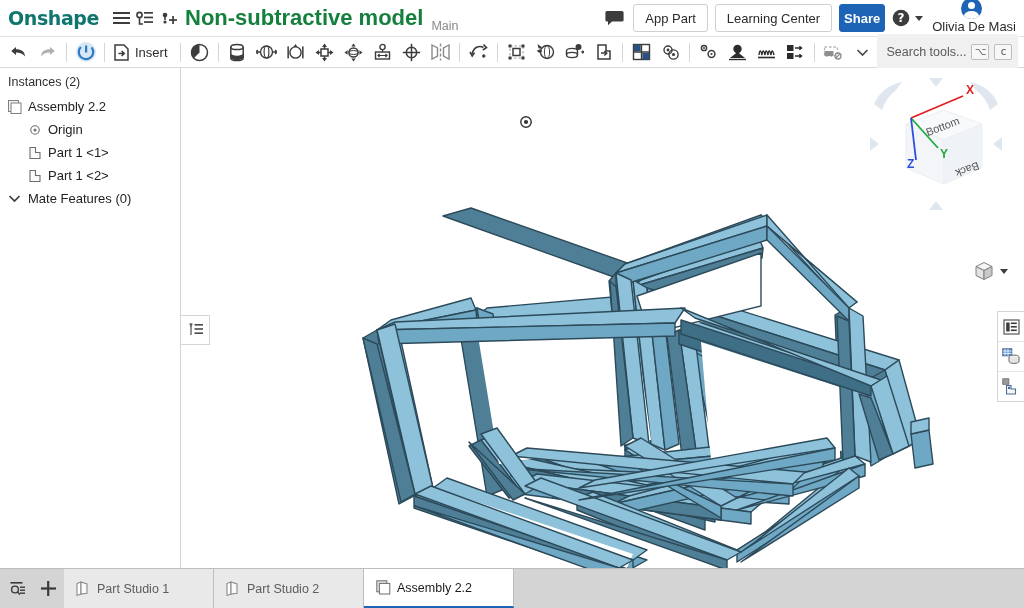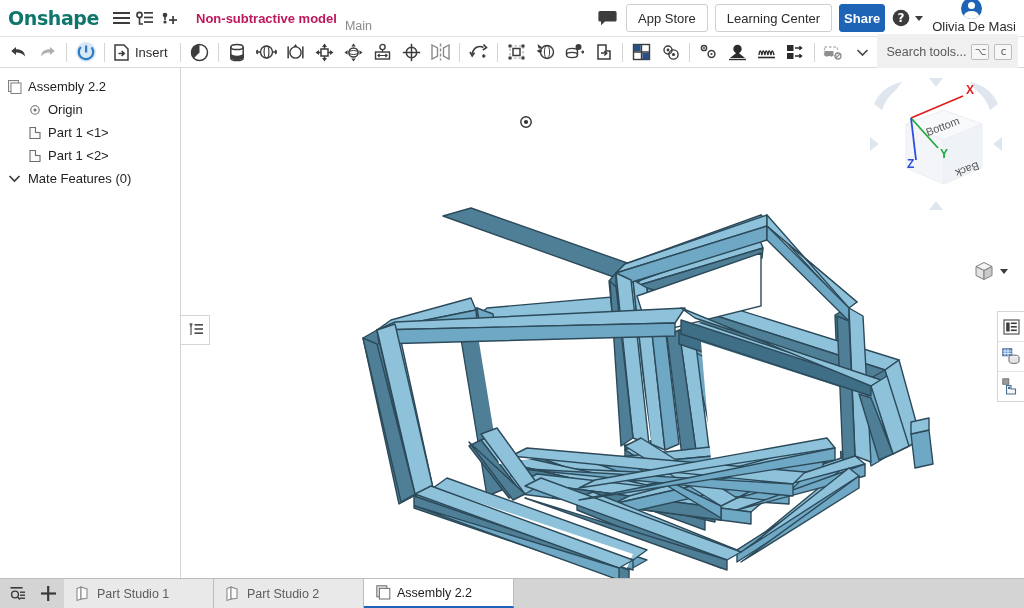--- a/index.html
+++ b/index.html
@@ -48,24 +48,24 @@
   .hdr-icon {
     width: 24px;
     height: 26px;
     display: flex;
     align-items: center;
     justify-content: center;
     cursor: pointer;
     color: #3c3c3c;
   }
   .doc-title {
-    font-size: 13px;
+    font-size: 22px;
     font-weight: bold;
-    color: #be185d;
-    margin-left: 15px;
+    color: #15803d;
+    margin-left: 4px;
     white-space: nowrap;
   }
   .doc-branch {
     font-size: 12.5px;
     color: #8b8b8b;
     margin-left: 8px;
     align-self: flex-end;
     margin-bottom: 3px;
   }
   .hdr-spacer { flex: 1 1 auto; }
@@ -323,21 +323,21 @@
     display: flex;
     align-items: center;
     justify-content: center;
     cursor: pointer;
     border-bottom: 1px solid #e4e4e4;
   }
   .rail-btn:last-child { border-bottom: none; }
 
   
   .tabbar {
-    height: 30px;
+    height: 40px;
     min-height: 30px;
     display: flex;
     align-items: stretch;
     background: #d4d4d4;
     border-top: 1px solid #bdbdbd;
     box-sizing: border-box;
   }
   .tabbar-tools {
     display: flex;
     align-items: center;
@@ -415,21 +415,21 @@
     <div class="doc-branch">Main</div>
 
     <div class="hdr-spacer"></div>
 
     <div class="comment-icon">
       <svg width="19" height="16" viewBox="0 0 19 16">
         <path d="M2 1 H17 A1.6 1.6 0 0 1 18.6 2.6 V10 A1.6 1.6 0 0 1 17 11.6 H7 L3 15.2 V11.6 H2 A1.6 1.6 0 0 1 0.4 10 V2.6 A1.6 1.6 0 0 1 2 1 Z" fill="#3c3c3c"></path>
       </svg>
     </div>
 
-    <div class="hdr-btn">App Store</div>
+    <div class="hdr-btn">App Part</div>
     <div class="hdr-btn">Learning Center</div>
     <div class="hdr-btn share">Share</div>
 
     <div class="help-wrap">
       <svg width="18" height="18" viewBox="0 0 18 18">
         <circle cx="9" cy="9" r="8.3" fill="#3c3c3c"></circle>
         <text x="9" y="13.4" font-family="DejaVu Sans, sans-serif" font-size="12" font-weight="bold" fill="#fff" text-anchor="middle">?</text>
       </svg>
       <span class="caret"></span>
     </div>
@@ -662,20 +662,21 @@
     <div class="search-box">
       <span class="search-text">Search tools...</span>
       <span class="kbd">⌥</span>
       <span class="kbd">c</span>
     </div>
   </div>
 
   <div class="body">
 
     <div class="sidebar">
+      <div class="panel-head">Instances (2)</div>
 
       <div class="tree-row">
         <span class="tree-ico">
           <svg width="14" height="14" viewBox="0 0 14 14">
             <rect x="0.5" y="0.5" width="10" height="11" fill="#f2f2f2" stroke="#808080" stroke-width="1"></rect>
             <rect x="3" y="3" width="10" height="10.5" fill="#fff" stroke="#808080" stroke-width="1"></rect>
           </svg>
         </span>
         <span>Assembly 2.2</span>
       </div>

